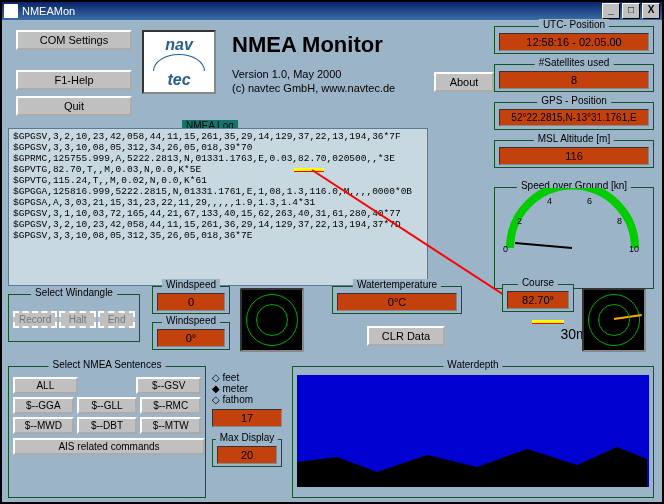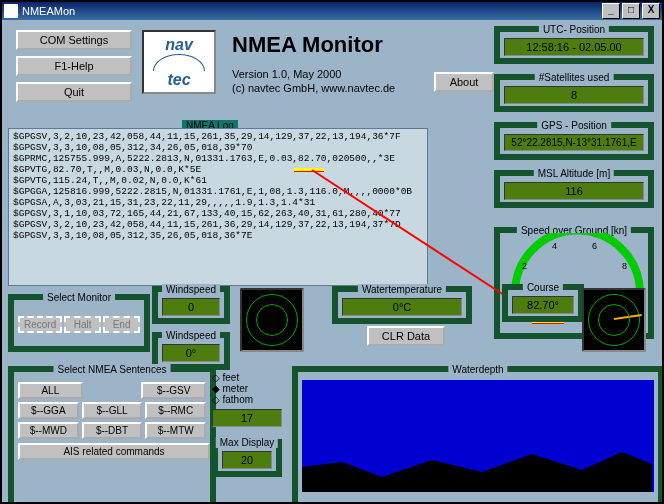--- a/index.html
+++ b/index.html
@@ -5,23 +5,23 @@
 html,body{margin:0;padding:0;font-family:Arial,Helvetica,sans-serif;font-size:11px;background:#c0c0c0}
 .window{width:660px;height:500px;border:2px solid #000;background:#9cb4c8;position:relative;overflow:hidden}
 .titlebar{height:18px;background:linear-gradient(#0a246a,#3a6ea5);color:#fff;display:flex;align-items:center;padding:0 2px}
 .titlebar .t-icon{width:14px;height:14px;background:#fff;margin-right:4px}
 .titlebar .title{flex:1;font-size:11px}
 .titlebar .wbtn{width:16px;height:14px;background:#c0c0c0;border:1px solid #fff;border-right-color:#000;border-bottom-color:#000;margin-left:2px;text-align:center;line-height:12px;font-size:10px;font-weight:bold;color:#000}
 .client{position:absolute;top:18px;left:0;right:0;bottom:0}
 .btn{background:#c0c0c0;border:2px outset #fff;padding:2px 6px;font-size:11px;text-align:center;cursor:default}
 .btn.small{padding:1px 4px;font-size:10px}
 .btn.dash{border-style:dashed;color:#777}
-.fieldset{border:6px solid #14532d;background:#9cb4c8;position:absolute}
+.fieldset{border:1px solid #14532d;background:#9cb4c8;position:absolute}
 .fieldset .legend{position:absolute;top:-8px;left:50%;transform:translateX(-50%);background:#9cb4c8;padding:0 4px;font-size:10px;white-space:nowrap}
-.valbox{background:#4d7c0f;border:1px inset #888;text-align:center;font-size:11px;padding:2px 2px}
+.valbox{background:#c2410c;border:1px inset #888;text-align:center;font-size:11px;padding:2px 2px}
 .logo{width:70px;height:60px;background:#fff;border:2px inset #888;display:flex;flex-direction:column;align-items:center;justify-content:center;font-size:16px;font-weight:bold;font-style:italic;color:#286090}
 .logo .wave{width:50px;height:16px;border:1px solid #286090;border-radius:50%/100% 100% 0 0;border-bottom:none}
 .nmea-log{position:absolute;left:6px;top:108px;width:410px;height:152px;background:#c8d8e0;border:1px solid #5a7a95;font-family:"Courier New",monospace;font-size:9.5px;line-height:11px;padding:2px 4px;overflow:hidden;white-space:pre}
 .nmea-title{position:absolute;left:180px;top:100px;background:#0f766e;padding:0 4px;font-size:10px}
 .radar{width:60px;height:60px;background:#000;border:2px inset #888;position:relative;border-radius:2px}
 .radar::before{content:"";position:absolute;inset:4px;border:1px solid #0a0;border-radius:50%}
 .radar::after{content:"";position:absolute;inset:14px;border:1px solid #0a0;border-radius:50%}
 .gauge{width:155px;height:70px;position:relative}
 .gauge svg{position:absolute;top:0;left:0}
 .depth{background:#0000d0;position:relative;overflow:hidden}
@@ -39,21 +39,21 @@
     <div class="t-icon"></div>
     <div class="title">NMEAMon</div>
     <div class="wbtn">_</div>
     <div class="wbtn">□</div>
     <div class="wbtn">X</div>
   </div>
 
   <div class="client">
 
     <div style="position:absolute;left:14px;top:10px" class="col">
-      <div class="btn" style="width:100px;margin-bottom:6px">COM Settings</div>
+      <div class="btn" style="width:100px;margin-bottom:20px">COM Settings</div>
       <div class="btn" style="width:100px;margin-bottom:6px">F1-Help</div>
       <div class="btn" style="width:100px">Quit</div>
     </div>
 
     <div class="logo" style="position:absolute;left:140px;top:10px">
       <div>nav</div>
       <div class="wave"></div>
       <div>tec</div>
     </div>
 
@@ -114,21 +114,21 @@
     <svg class="arrow" style="left:0;top:0" width="660" height="360">
       <defs>
           <marker id="ah" markerWidth="10" markerHeight="8" refX="9" refY="4" orient="auto">
             <path d="M0,0 L10,4 L0,8 z" fill="red"></path>
           </marker>
         </defs>
       <line x1="310" y1="150" x2="525" y2="290" stroke="red" stroke-width="2" marker-end="url(#ah)"></line>
     </svg>
 
     <div class="fieldset" style="left:6px;top:274px;width:130px;height:46px">
-      <div class="legend">Select Monitor</div>
+      <div class="legend">Select Windangle</div>
       <div class="row" style="margin:16px 4px 0;gap:2px">
         <div class="btn small dash" style="flex:1">Record</div>
         <div class="btn small dash" style="flex:1">Halt</div>
         <div class="btn small dash" style="flex:1">End</div>
       </div>
     </div>
 
     <div style="position:absolute;left:150px;top:266px;width:78px">
       <div class="fieldset" style="position:relative;height:26px;margin-bottom:8px">
         <div class="legend">Windspeed</div>

